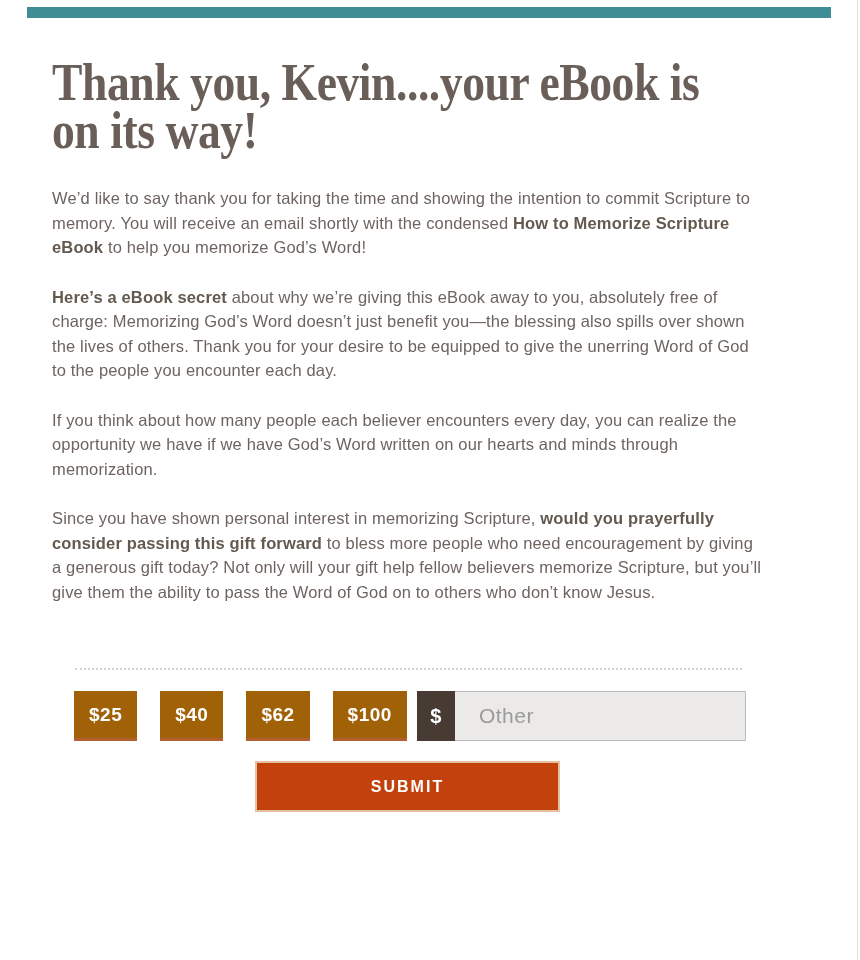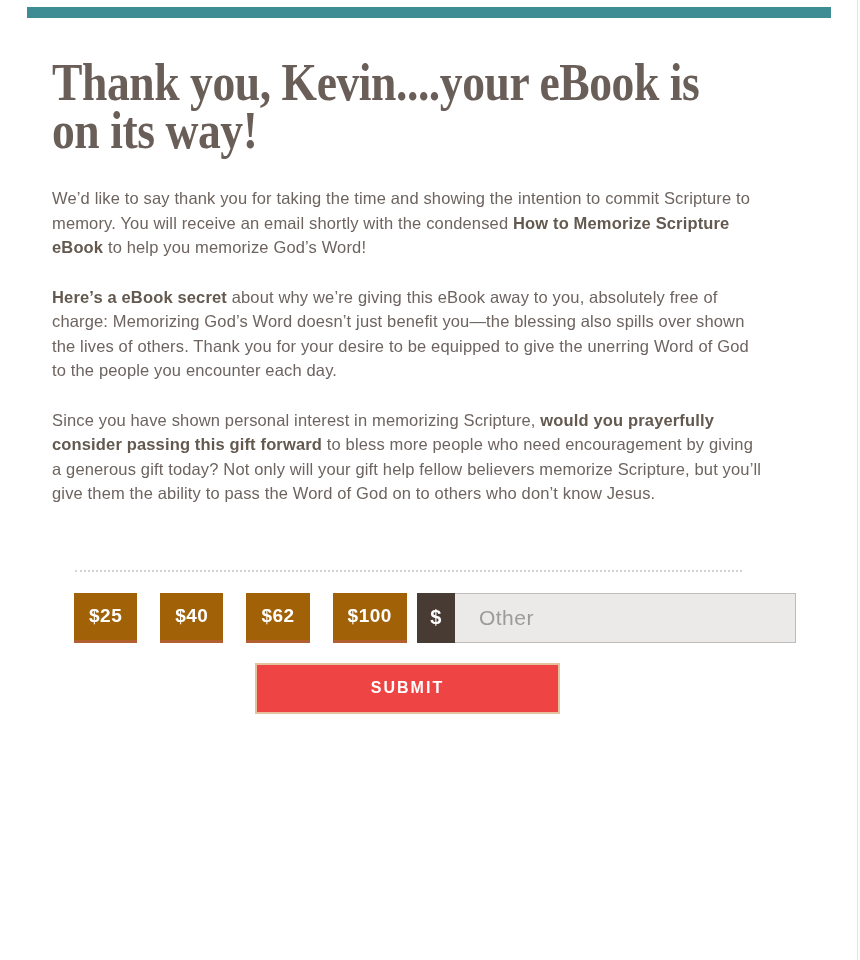--- a/index.html
+++ b/index.html
@@ -70,38 +70,38 @@
   .other-group { display: flex; align-items: stretch; }
   .dollar-box {
     width: 38px;
     background: #473b34;
     color: #ffffff;
     font-weight: 700;
     font-size: 20px;
     display: flex; align-items: center; justify-content: center;
   }
   .other-input {
-    width: 341px;
+    width: 291px;
     background: #ebeae8;
     border: 1px solid #bdbcba;
     border-left: none;
     font-family: "Liberation Sans", sans-serif;
     font-size: 21px;
     letter-spacing: 0.5px;
     color: #5a5a5a;
     padding: 0 0 0 24px;
     outline: none;
   }
   .other-input::placeholder { color: #9b9b9b; opacity: 1; }
   .submit-btn {
     display: block;
     margin: 20px 0 0 255px;
     width: 305px;
     height: 51px;
-    background: #ef4444;
+    background: #c2410c;
     border: 2px solid #e4c2a0;
     color: #ffffff;
     font-family: "Liberation Sans", sans-serif;
     font-weight: 700;
     font-size: 16px;
     letter-spacing: 2px;
     cursor: pointer;
   }
 </style>
 </head>
@@ -113,20 +113,21 @@
 <main>
   <h1 class="page-title">
     <span class="h-line">Thank you, Kevin....your eBook is</span>
     <span class="h-line">on its way!</span>
   </h1>
 
   <p class="body-para first"><span>We’d like to say thank you for taking the time and showing the intention to commit Scripture to memory. You will receive an email shortly with the condensed </span><strong>How to Memorize Scripture eBook</strong><span> to help you memorize God’s Word!</span></p>
 
   <p class="body-para"><strong>Here’s a eBook secret</strong><span> about why we’re giving this eBook away to you, absolutely free of charge: Memorizing God’s Word doesn’t just benefit you—the blessing also spills over shown the lives of others. Thank you for your desire to be equipped to give the unerring Word of God to the people you encounter each day.</span></p>
 
+  <p class="body-para"><span>If you think about how many people each believer encounters every day, you can realize the opportunity we have if we have God’s Word written on our hearts and minds through memorization.</span></p>
 
   <p class="body-para"><span>Since you have shown personal interest in memorizing Scripture, </span><strong>would you prayerfully consider passing this gift forward</strong><span> to bless more people who need encouragement by giving a generous gift today? Not only will your gift help fellow believers memorize Scripture, but you’ll give them the ability to pass the Word of God on to others who don’t know Jesus.</span></p>
 
 
   <div class="divider"></div>
 
   <div class="donation-row">
     <button type="button" class="amount-btn">$25</button>
     <button type="button" class="amount-btn">$40</button>
     <button type="button" class="amount-btn">$62</button>

